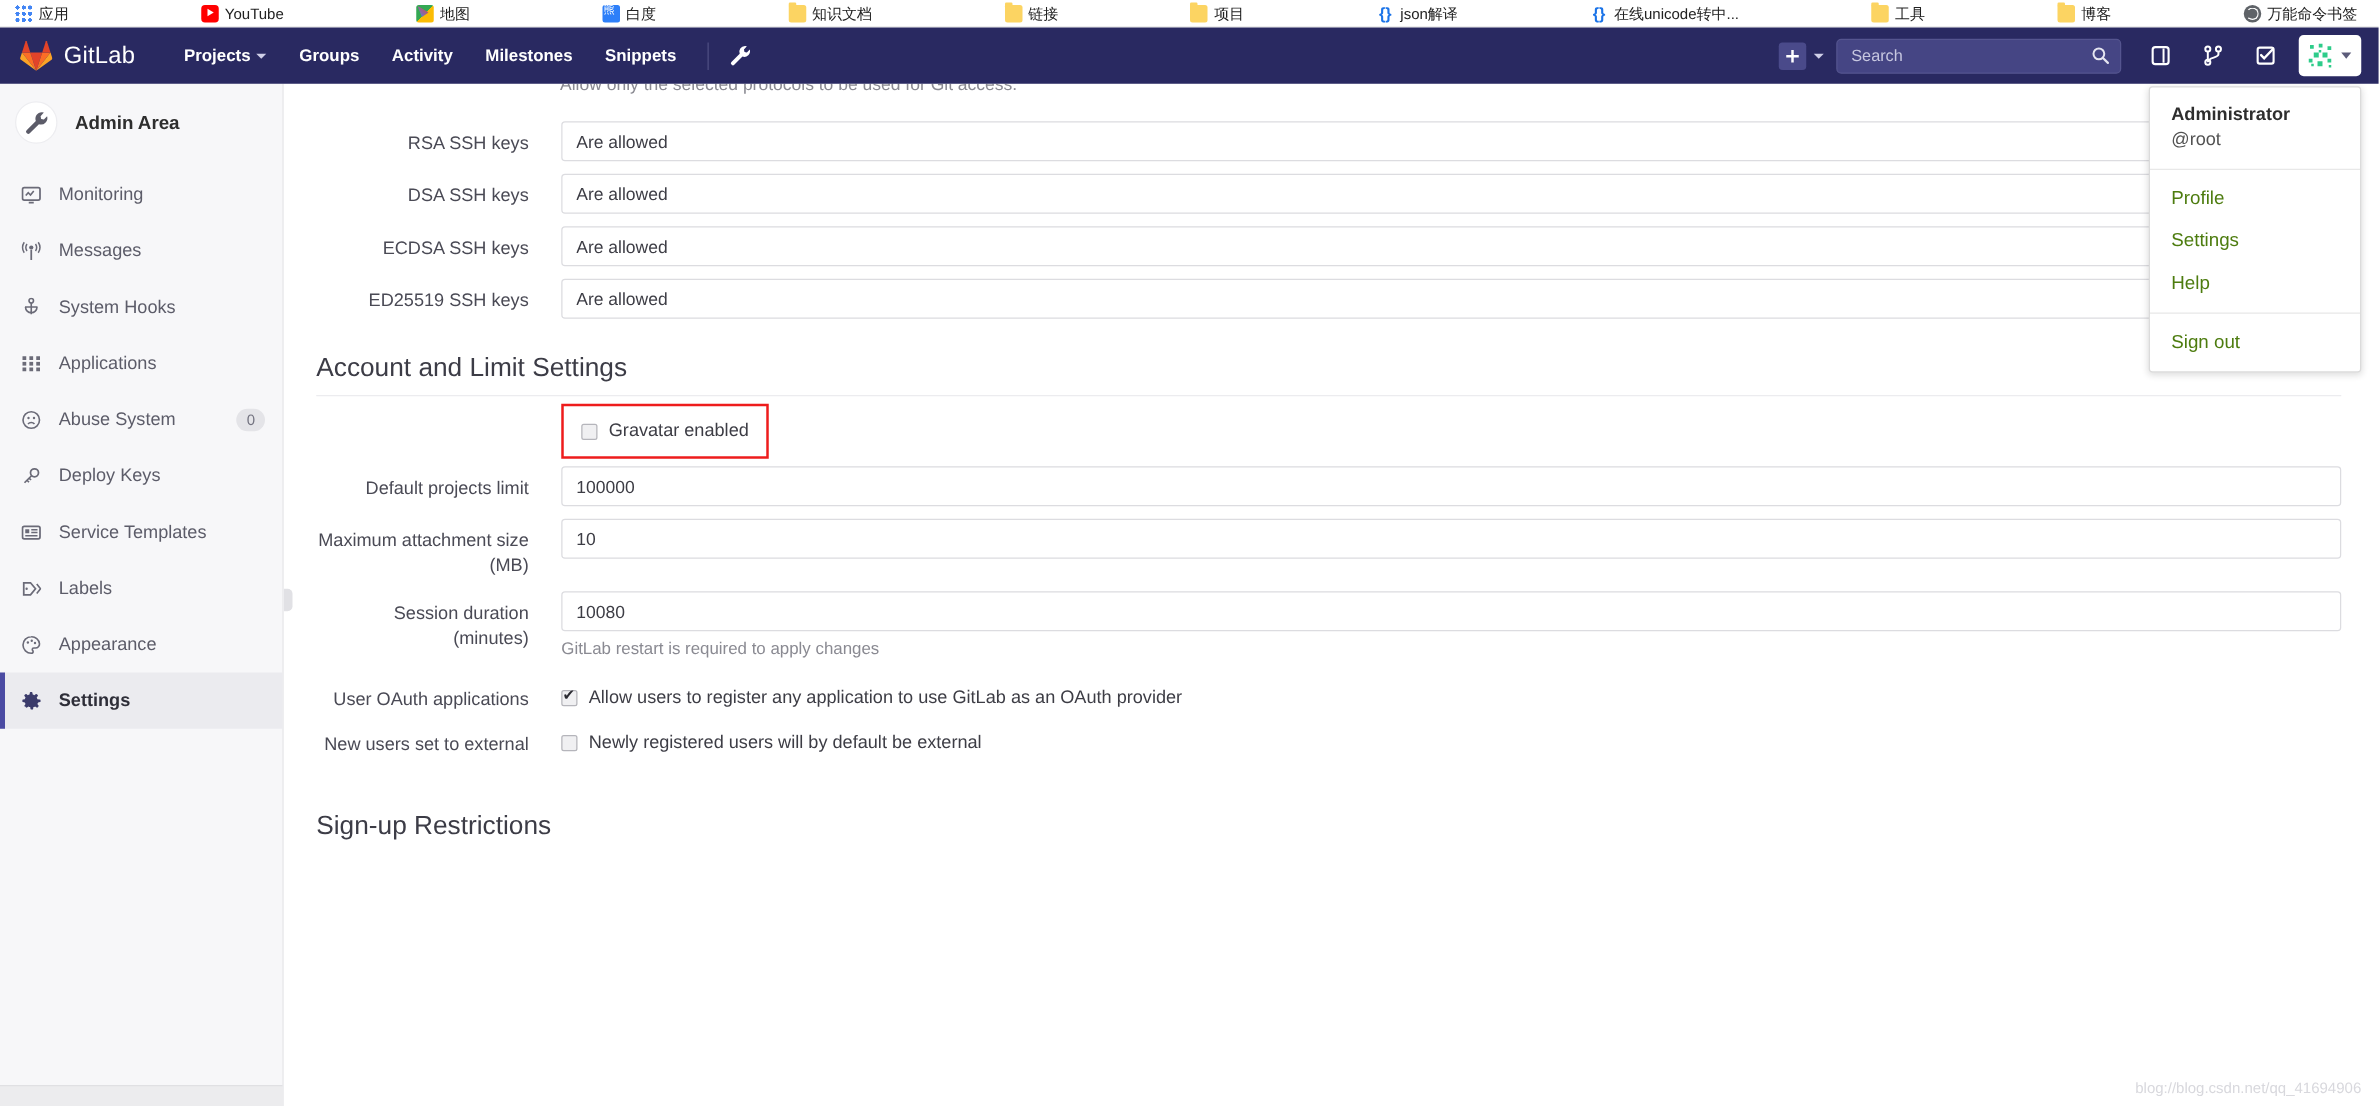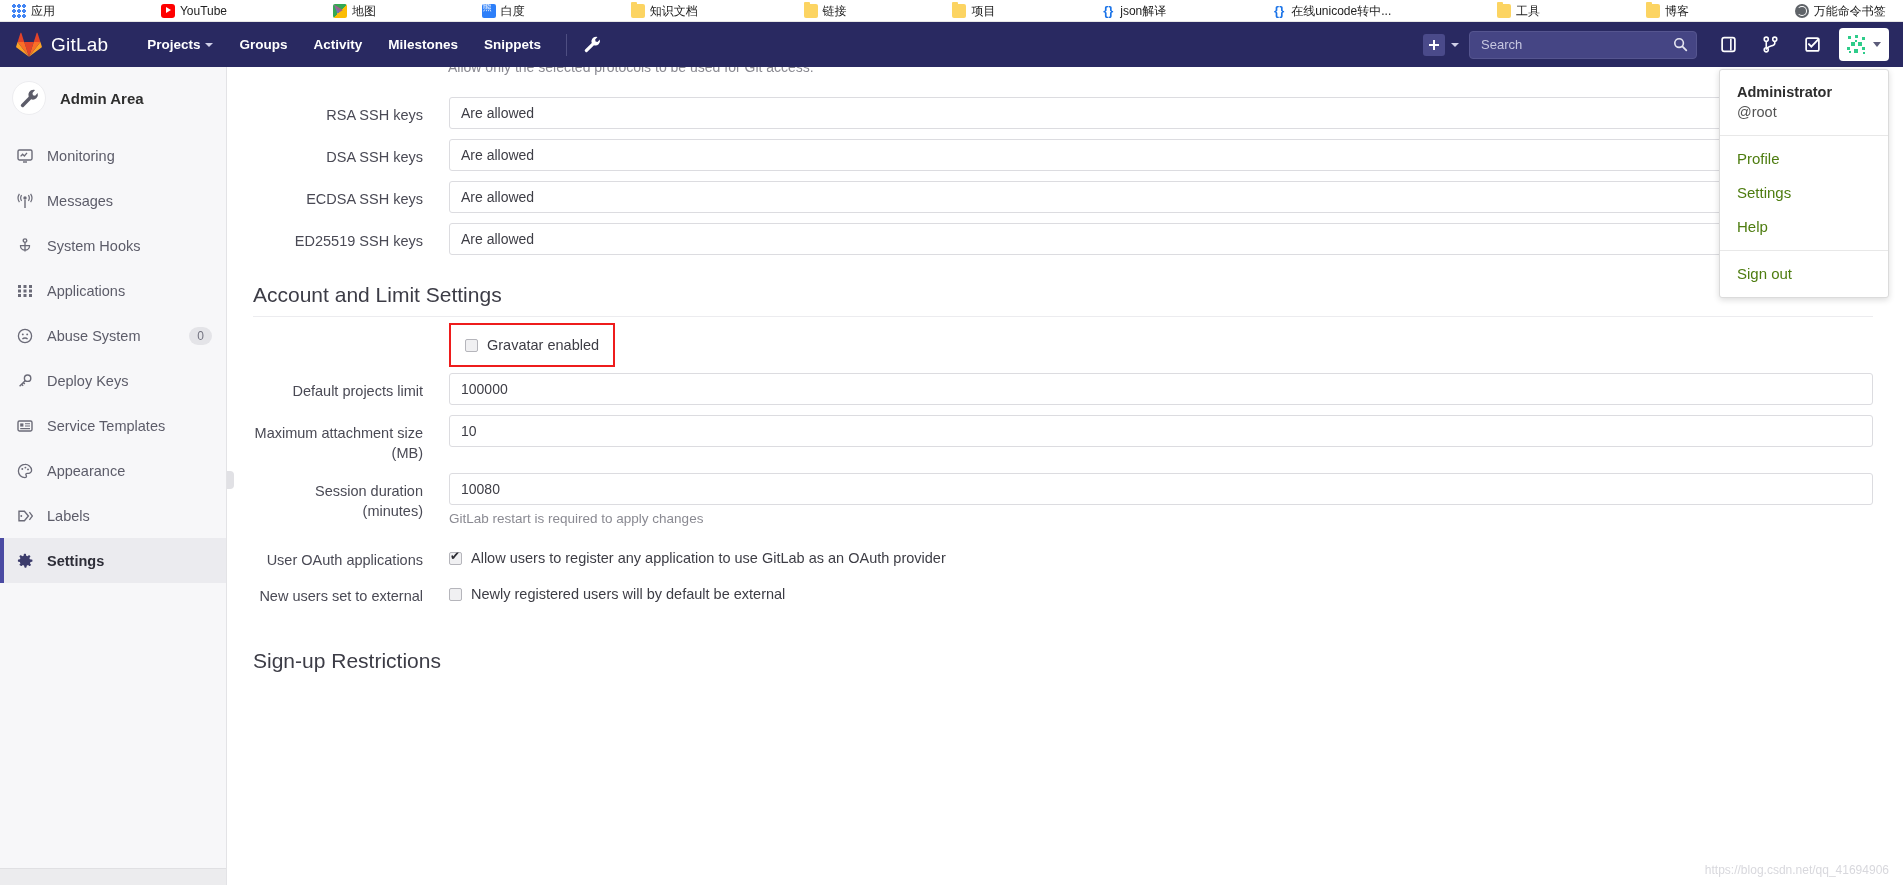--- a/index.html
+++ b/index.html
@@ -544,38 +544,38 @@
               <rect x="3.2" y="5.4" width="3.2" height="3.2" fill="#6b6b78"></rect>
               <path d="M8 5.8h5M8 8h5M3.2 10.6h9.8" stroke="#6b6b78" stroke-width="1.1"></path>
             </svg>
         </span>
         <span>Service Templates</span>
       </a>
 
       <a class="sb-item">
         <span class="sb-ico">
           <svg width="16" height="16" viewBox="0 0 16 16">
+              <path d="M2 3.2h5.4l4 4.8-4 4.8H2z" fill="none" stroke="#6b6b78" stroke-width="1.4"></path>
+              <circle cx="4.3" cy="8" r=".95" fill="#6b6b78"></circle>
+              <path d="M12.4 4.2l3 3.8-3 3.8" stroke="#6b6b78" stroke-width="1.3" fill="none"></path>
+            </svg>
+        </span>
+        <span>Labels</span>
+      </a>
+
+      <a class="sb-item">
+        <span class="sb-ico">
+          <svg width="16" height="16" viewBox="0 0 16 16">
               <path d="M8 1.4a6.6 6.6 0 1 0 0 13.2c1 0 1.5-.6 1.5-1.3 0-.8-.7-1-.7-1.8 0-.6.5-1.1 1.2-1.1h1.4A3.2 3.2 0 0 0 14.6 7 6.3 6.3 0 0 0 8 1.4z" fill="none" stroke="#6b6b78" stroke-width="1.3"></path>
               <circle cx="5.3" cy="6" r=".95" fill="#6b6b78"></circle>
               <circle cx="8.4" cy="4.6" r=".95" fill="#6b6b78"></circle>
               <circle cx="11" cy="6.4" r=".95" fill="#6b6b78"></circle>
             </svg>
         </span>
         <span>Appearance</span>
-      </a>
-
-      <a class="sb-item">
-        <span class="sb-ico">
-          <svg width="16" height="16" viewBox="0 0 16 16">
-              <path d="M2 3.2h5.4l4 4.8-4 4.8H2z" fill="none" stroke="#6b6b78" stroke-width="1.4"></path>
-              <circle cx="4.3" cy="8" r=".95" fill="#6b6b78"></circle>
-              <path d="M12.4 4.2l3 3.8-3 3.8" stroke="#6b6b78" stroke-width="1.3" fill="none"></path>
-            </svg>
-        </span>
-        <span>Labels</span>
       </a>
 
       <a class="sb-item active">
         <span class="sb-ico">
           <svg width="16" height="16" viewBox="0 0 16 16">
               <path fill="#3b3b6b" d="M8 5.1A2.9 2.9 0 1 0 8 10.9 2.9 2.9 0 0 0 8 5.1zm6.4 1.5l-1.5-.25a5.3 5.3 0 0 0-.55-1.33l.9-1.23a.55.55 0 0 0-.06-.72l-.73-.73a.55.55 0 0 0-.72-.06l-1.23.9a5.3 5.3 0 0 0-1.33-.55L8.93 1.1A.55.55 0 0 0 8.4.65h-1a.55.55 0 0 0-.54.45l-.25 1.53a5.3 5.3 0 0 0-1.33.55l-1.23-.9a.55.55 0 0 0-.72.06l-.73.73a.55.55 0 0 0-.06.72l.9 1.23a5.3 5.3 0 0 0-.55 1.33L1.36 6.6a.55.55 0 0 0-.45.54v1c0 .27.19.5.45.54l1.53.25c.12.47.3.92.55 1.33l-.9 1.23a.55.55 0 0 0 .6.72l.73.73c.19.19.49.22.72.06l1.23-.9c.41.24.86.43 1.33.55l.25 1.53c.4.26.27.45.54.45h1c.27 0 .5-.19.54-.45l.25-1.53c.47-.12.92-.3 1.33-.55l1.23.9c.23.16.53.13.72-.06l.73-.73a.55.55 0 0 0 .06-.72l-.9-1.23c.24-.41.43-.86.55-1.33l1.53-.25a.55.55 0 0 0 .45-.54v-1a.55.55 0 0 0-.45-.54z"></path>
             </svg>
         </span>
         <span>Settings</span>
       </a>
@@ -668,15 +668,15 @@
       <div class="form-control">
         <div class="cb-wrap">
           <span class="cb"></span>
           <span class="cb-label">Newly registered users will by default be external</span>
         </div>
       </div>
     </div>
 
     <div class="section-title" style="margin-top:43px;border-bottom:none;">Sign-up Restrictions</div>
 
-    <div class="watermark">https://blog.csdn.net/qq_41694906</div>
+    <div class="watermark">blog://blog.csdn.net/qq_41694906</div>
   </div>
 </div>
 
 </body></html>

